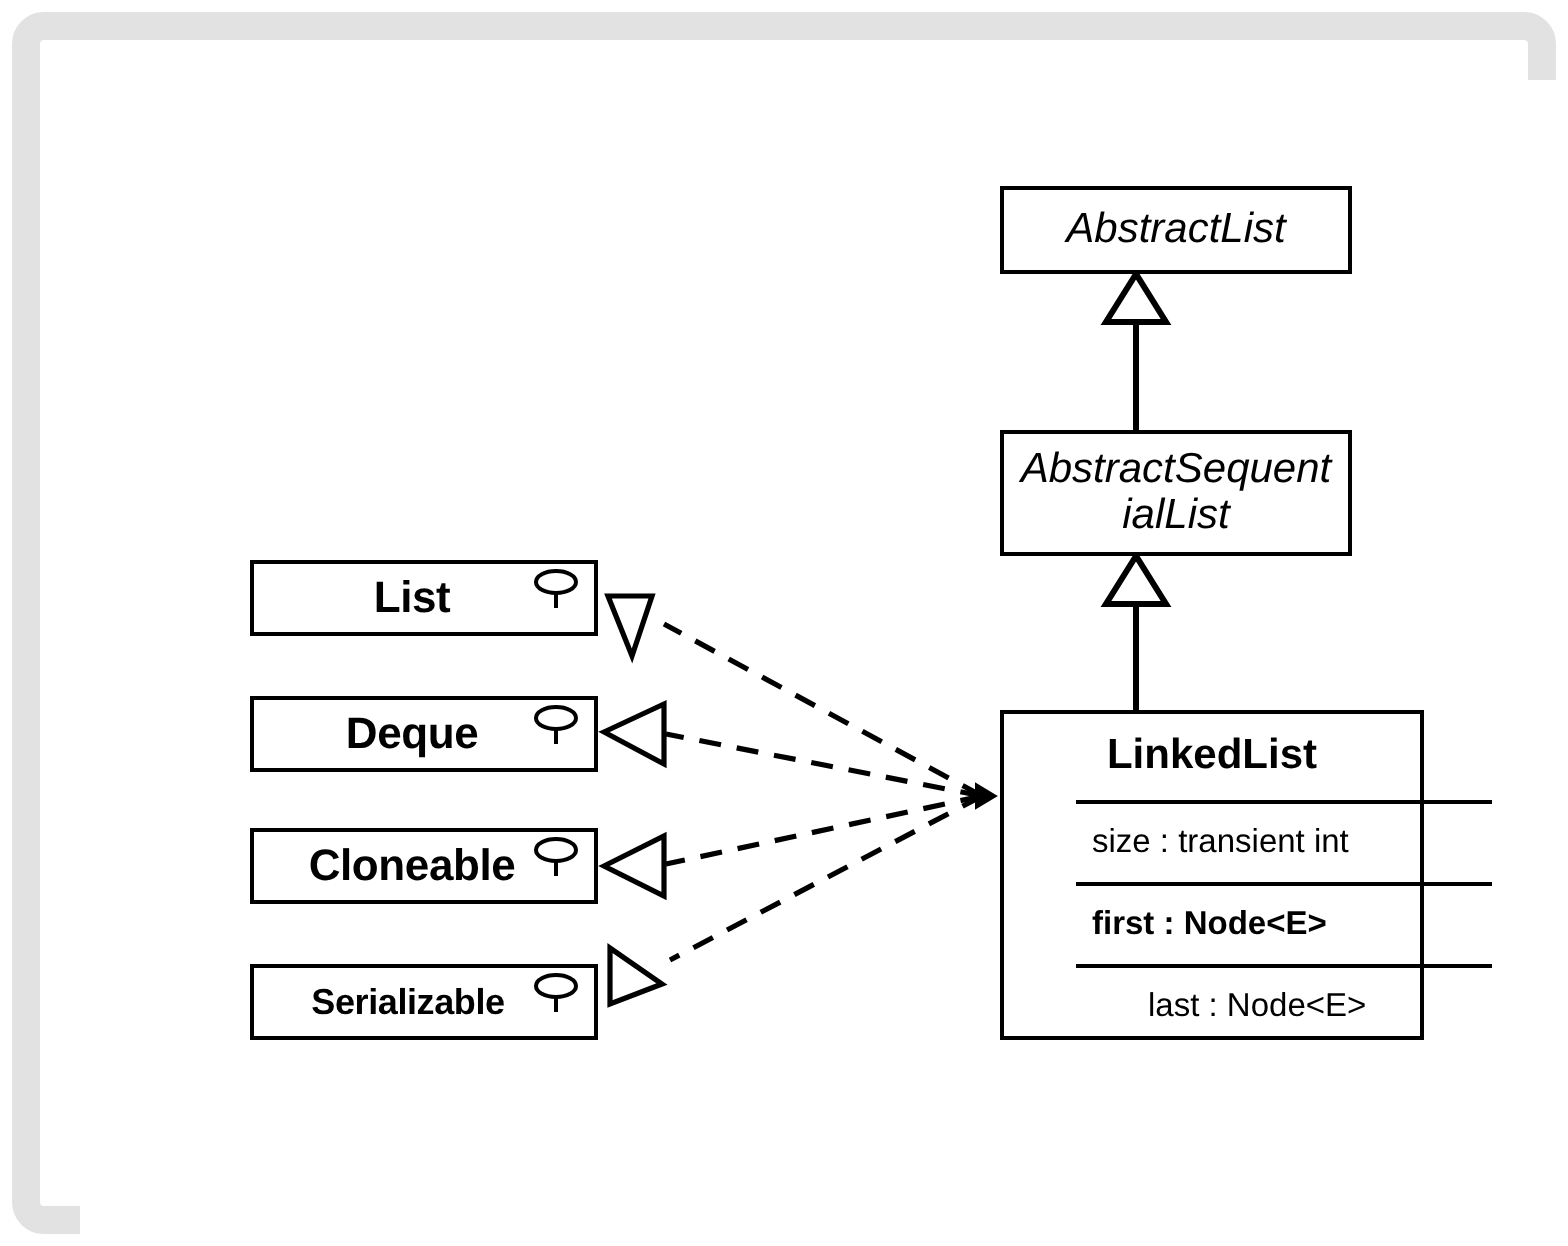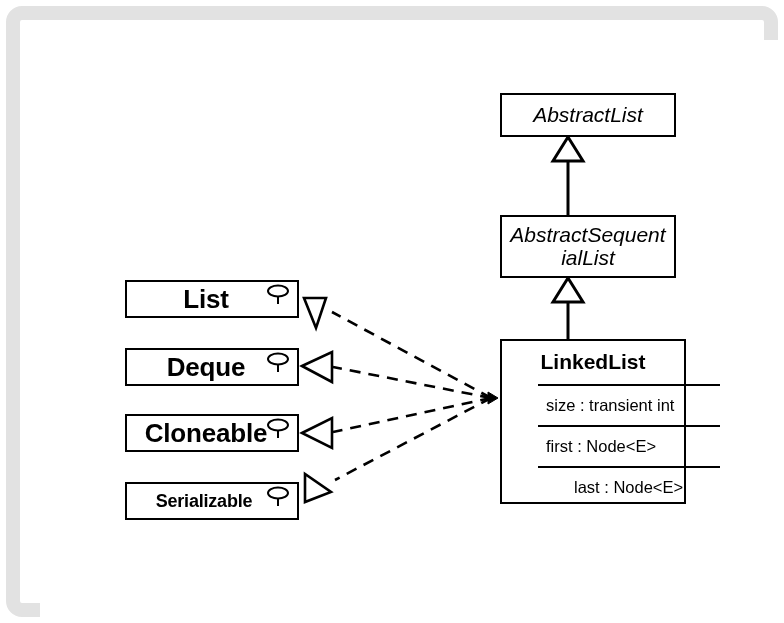--- a/index.html
+++ b/index.html
@@ -92,21 +92,21 @@
   }
   .iface-label {
     position: absolute;
     left: 0; top: 0;
     width: 100%;
     height: 100%;
     display: flex;
     align-items: center;
     justify-content: center;
     font-weight: bold;
-    font-size: 26px;
+    font-size: 22px;
     color: #000000;
     letter-spacing: -0.2px;
     padding-right: 12px;
     box-sizing: border-box;
   }
   .lollipop-icon {
     position: absolute;
     right: 7px;
     top: 2px;
     width: 24px;
@@ -173,24 +173,24 @@
         <div class="uml-title abstract-title" style="height:100%;border-radius:13px;">AbstractList</div>
       </div>
 
       <div class="uml-box" style="left:460px; top:175px; width:176px; height:63px;">
         <div class="uml-title abstract-title" style="height:100%; flex-direction:column; justify-content:center;">
           <span>AbstractSequent</span>
           <span>ialList</span>
         </div>
       </div>
 
-      <div class="uml-box" style="left:460px; top:299px; width:186px; height:165px;">
+      <div class="uml-box" style="left:460px; top:315px; width:212px; height:165px;">
         <div class="uml-title concrete-title" style="height:43px;">LinkedList</div>
         <div class="uml-attr" style="height:41px;">size : transient int</div>
-        <div class="uml-attr" style="height:41px;">first : Node&lt;E&gt;</div>
+        <div class="uml-attr" style="height:41px;font-weight:bold;">first : Node&lt;E&gt;</div>
         <div class="uml-attr" style="height:40px;padding-left:36px;">last : Node&lt;E&gt;</div>
       </div>
 
       <div class="iface-box" style="left:85px; top:240px;">
         <div class="iface-label">List</div>
         <svg class="lollipop-icon" viewBox="0 0 24 22" xmlns="http://www.w3.org/2000/svg">
           <ellipse cx="12" cy="7" rx="10" ry="5.5" fill="#ffffff" stroke="#000" stroke-width="2"></ellipse>
           <line x1="12" y1="12.5" x2="12" y2="20" stroke="#000" stroke-width="2"></line>
         </svg>
       </div>

